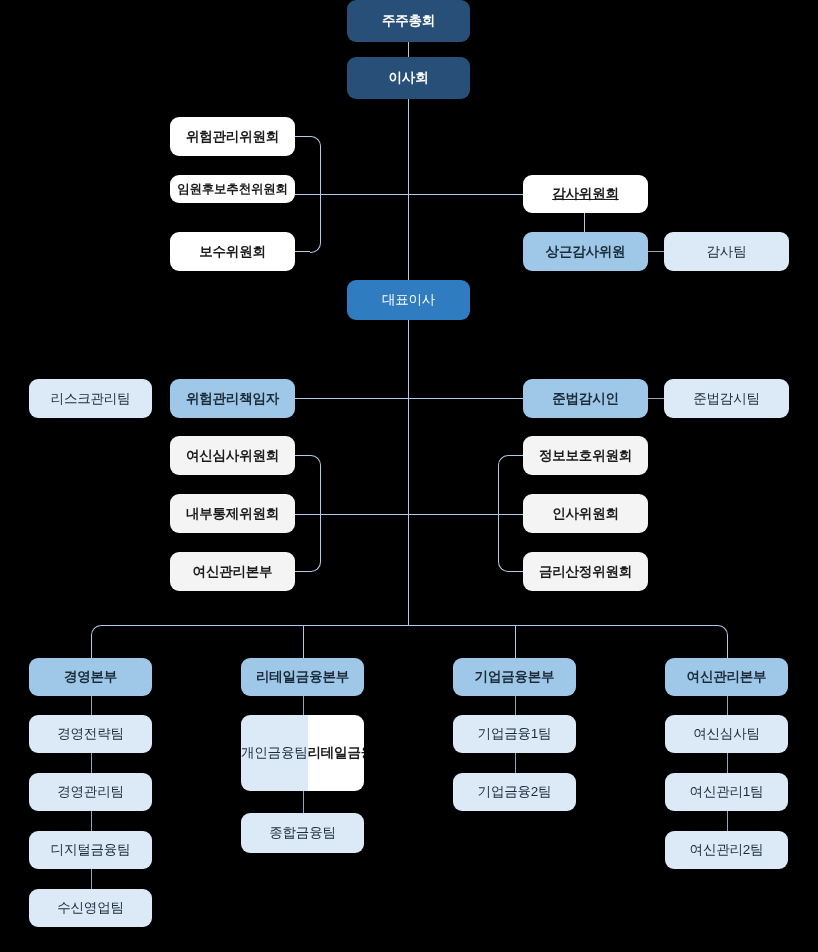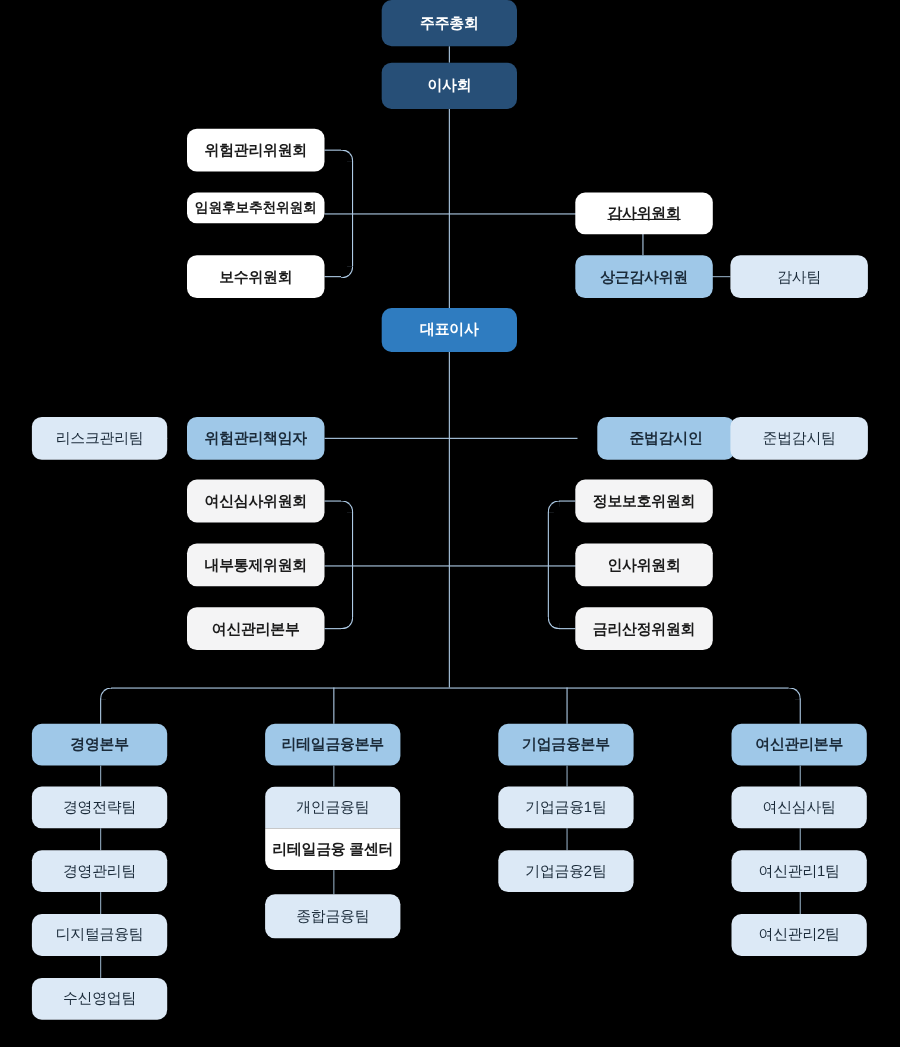--- a/index.html
+++ b/index.html
@@ -35,34 +35,34 @@
     justify-content:center;
     border-radius:9px;
     font-size:13.5px;
     letter-spacing:-0.2px;
     text-align:center;
     line-height:1.15;
     white-space:nowrap;
     z-index:5;
   }
   .n-navy  {background:#274f77;color:#ffffff;font-weight:600;}
-  .n-ceo   {background:#2f7cc0;color:#ffffff;font-weight:700;}
+  .n-ceo   {background:#2f7cc0;color:#ffffff;font-weight:400;}
   .n-white {background:#ffffff;color:#1b1b1b;font-weight:600;}
   .n-offw  {background:#f4f4f5;color:#1b1b1b;font-weight:600;}
   .n-mid   {background:#9fc8e8;color:#1b2b3a;font-weight:600;}
   .n-light {background:#dce9f6;color:#1b2b3a;font-weight:500;}
 
   
   .stack{
     position:absolute;
     border-radius:9px;
     overflow:hidden;
     z-index:5;
     display:flex;
-    flex-direction:column;
+    flex-direction:row;
   }
   .stack > div{
     flex:1;
     display:flex;
     align-items:center;
     justify-content:center;
     font-size:13.5px;
     letter-spacing:-0.2px;
     white-space:nowrap;
   }
@@ -140,21 +140,21 @@
   <div class="node n-white" style="left:170px;top:175px;width:125px;height:28px;font-size:12.5px;">임원후보추천위원회</div>
   <div class="node n-white" style="left:170px;top:232px;width:125px;height:39px;">보수위원회</div>
 
   <div class="node n-white" style="left:523px;top:175px;width:125px;height:38px;text-decoration:underline;">감사위원회</div>
   <div class="node n-mid" style="left:523px;top:232px;width:125px;height:39px;">상근감사위원</div>
   <div class="node n-light" style="left:664px;top:232px;width:125px;height:39px;">감사팀</div>
 
   <div class="node n-light" style="left:29px;top:379px;width:123px;height:39px;">리스크관리팀</div>
   <div class="node n-mid" style="left:170px;top:379px;width:125px;height:39px;">위험관리책임자</div>
 
-  <div class="node n-mid" style="left:523px;top:379px;width:125px;height:39px;margin-left:20px;">준법감시인</div>
+  <div class="node n-mid" style="left:523px;top:379px;width:125px;height:39px;">준법감시인</div>
   <div class="node n-light" style="left:664px;top:379px;width:125px;height:39px;">준법감시팀</div>
 
   <div class="node n-offw" style="left:170px;top:436px;width:125px;height:39px;">여신심사위원회</div>
   <div class="node n-offw" style="left:170px;top:494px;width:125px;height:39px;">내부통제위원회</div>
   <div class="node n-offw" style="left:170px;top:552px;width:125px;height:39px;">여신관리본부</div>
 
   <div class="node n-offw" style="left:523px;top:436px;width:125px;height:39px;">정보보호위원회</div>
   <div class="node n-offw" style="left:523px;top:494px;width:125px;height:39px;">인사위원회</div>
   <div class="node n-offw" style="left:523px;top:552px;width:125px;height:39px;">금리산정위원회</div>
 

